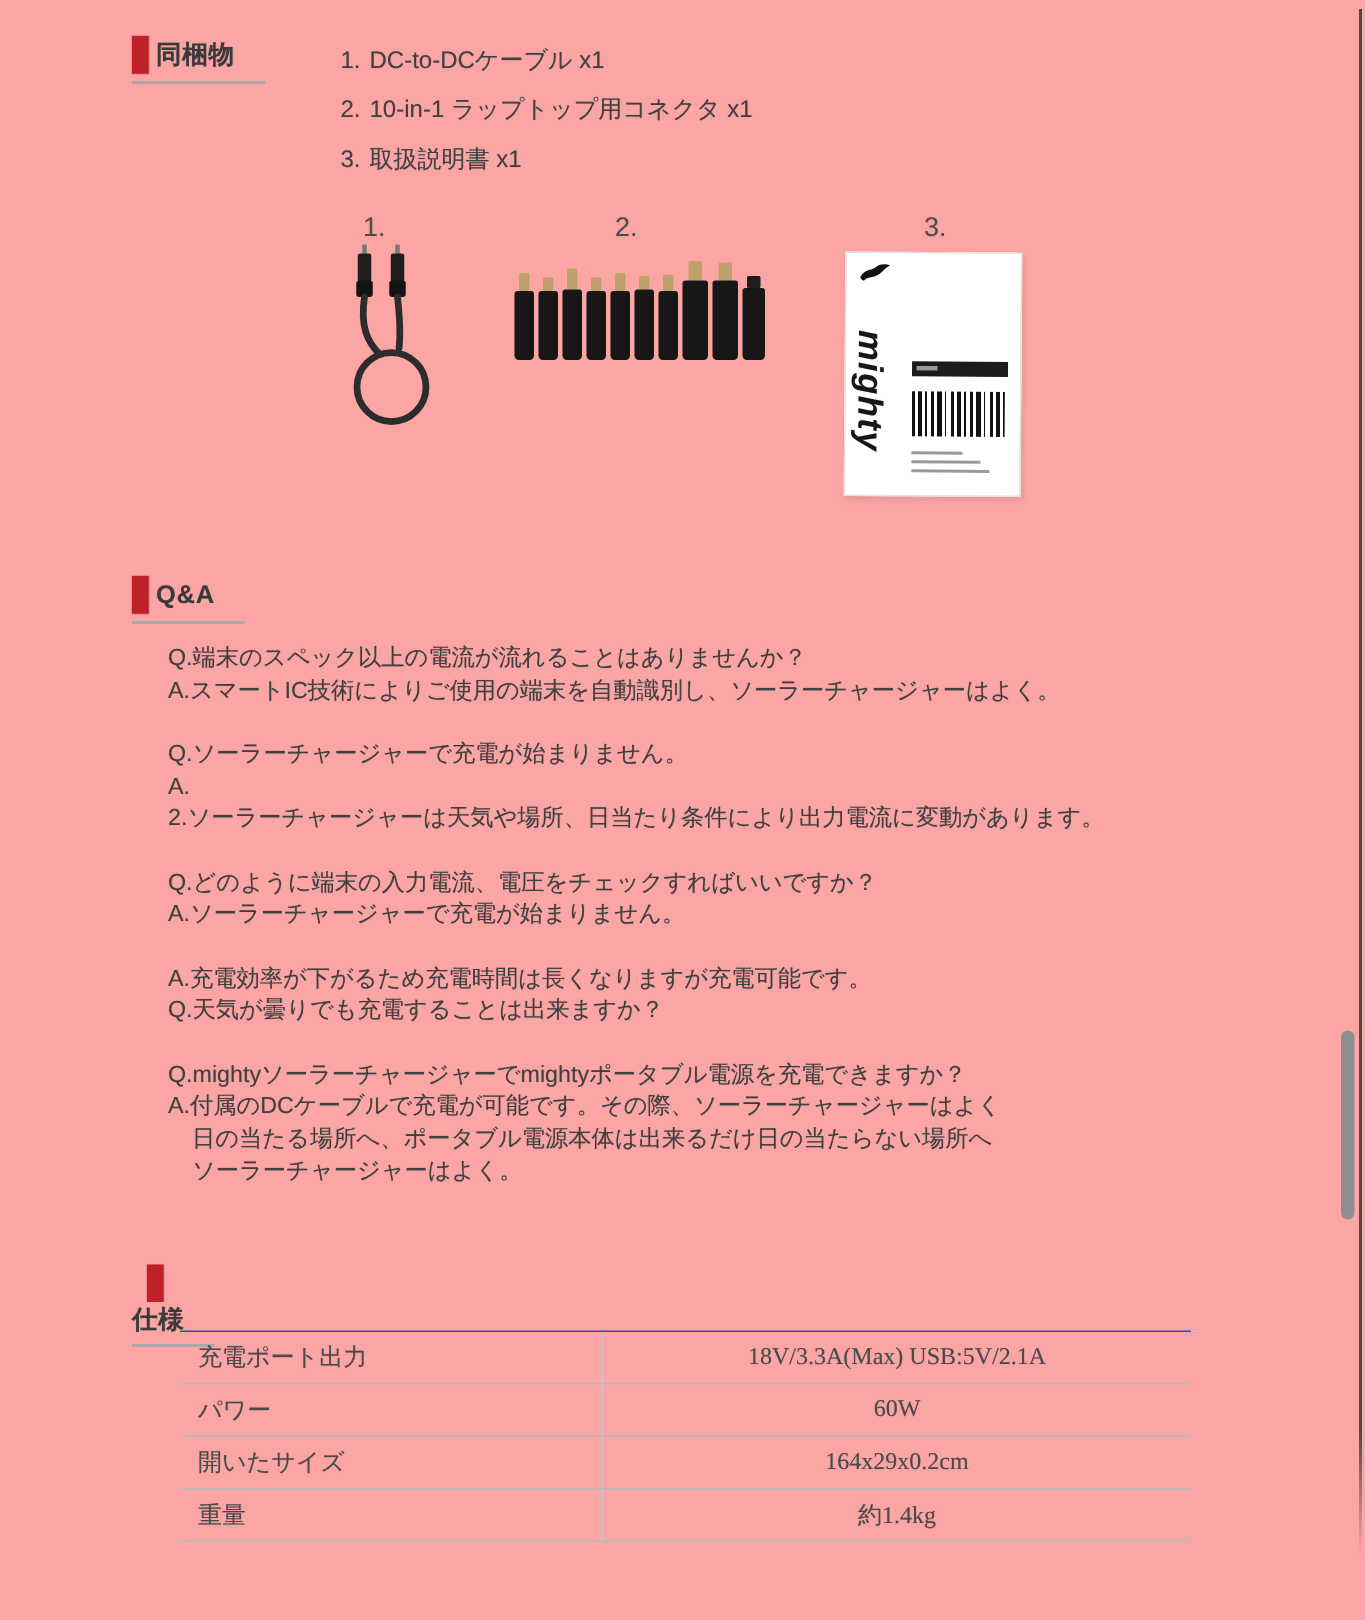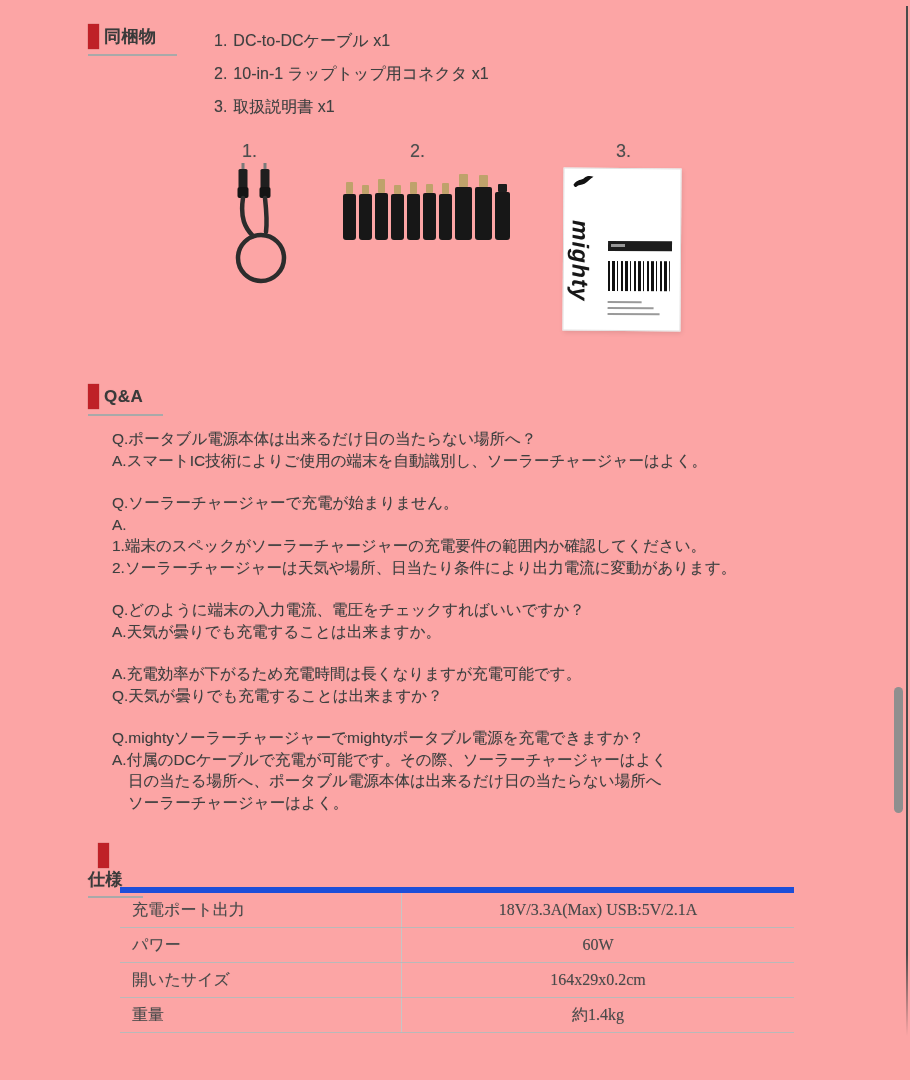--- a/index.html
+++ b/index.html
@@ -30,21 +30,21 @@
     padding:0 20px 5px 0; border-bottom:2px solid #a9a9a9;
   }
   .sec-bullet {
     width:11px; height:25px; background:#bf2127; margin-right:5px;
     box-shadow:0 0 1px rgba(120,0,0,.6);
   }
   .sec-title { font-size:17px; font-weight:bold; color:#3a3a3a; letter-spacing:.5px; }
 
   
   .included-list { position:absolute; left:214px; top:24px; }
-  .included-item { font-size:16px; color:#404040; line-height:33px; white-space:nowrap; }
+  .included-item { font-size:16px; color:#404040; line-height:33px; white-space:nowrap;margin-left:13px; }
   .included-item .num { margin-right:6px; }
 
   
   .fig-label { position:absolute; font-size:18px; color:#4e4e4e; }
 
   
   .fig-cable { position:absolute; left:215px; top:160px; }
 
   
   .fig-connectors {
@@ -81,21 +81,21 @@
   }
   .manual-line { position:absolute; left:44px; height:2px; background:#9a9a9a; }
 
   
   .qa-list { position:absolute; left:112px; top:428px; width:720px; }
   .qa-entry { margin-bottom:21px; }
   .qa-entry div { font-size:15.5px; line-height:21.5px; color:#3f3f3f; white-space:nowrap; }
   .qa-entry .indent { padding-left:16px; }
 
   
-  .spec-table { position:absolute; left:120px; top:887px; width:674px; border-top:6px solid #1d4ed8; }
+  .spec-table { position:absolute; left:120px; top:887px; width:674px; border-top:1px solid #1d4ed8; }
   .spec-row { display:flex; height:35px; border-bottom:1px solid #b9b9b9; }
   .spec-label {
     width:282px; border-right:1px solid #c6c6c6; padding-left:12px;
     display:flex; align-items:center; font-size:16px; color:#4a4a4a;
   }
   .spec-value { flex:1; display:flex; align-items:center; justify-content:center; font-size:16px; color:#4a4a4a;font-family:Liberation Serif, serif; }
 </style>
 </head>
 <body>
 
@@ -191,32 +191,31 @@
     <div class="manual-line" style="top:144px; width:52px;"></div>
   </div>
 
   <div class="sec-header" style="left:88px; top:384px;justify-content:center;">
     <span class="sec-bullet"></span>
     <span class="sec-title">Q&amp;A</span>
   </div>
 
   <div class="qa-list">
     <div class="qa-entry">
-      <div>Q.ポータブル電源本体は出来るだけ日の当たらない場所へ？</div>
+      <div>Q.端末のスペック以上の電流が流れることはありませんか？</div>
       <div>A.スマートIC技術によりご使用の端末を自動識別し、ソーラーチャージャーはよく。</div>
     </div>
     <div class="qa-entry">
       <div>Q.ソーラーチャージャーで充電が始まりません。</div>
       <div>A.</div>
-      <div>1.端末のスペックがソーラーチャージャーの充電要件の範囲内か確認してください。</div>
       <div>2.ソーラーチャージャーは天気や場所、日当たり条件により出力電流に変動があります。</div>
     </div>
     <div class="qa-entry">
       <div>Q.どのように端末の入力電流、電圧をチェックすればいいですか？</div>
-      <div>A.天気が曇りでも充電することは出来ますか。</div>
+      <div>A.ソーラーチャージャーで充電が始まりません。</div>
     </div>
     <div class="qa-entry">
       <div>A.充電効率が下がるため充電時間は長くなりますが充電可能です。</div>
       <div>Q.天気が曇りでも充電することは出来ますか？</div>
     </div>
     <div class="qa-entry">
       <div>Q.mightyソーラーチャージャーでmightyポータブル電源を充電できますか？</div>
       <div>A.付属のDCケーブルで充電が可能です。その際、ソーラーチャージャーはよく</div>
       <div class="indent">日の当たる場所へ、ポータブル電源本体は出来るだけ日の当たらない場所へ</div>
       <div class="indent">ソーラーチャージャーはよく。</div>

